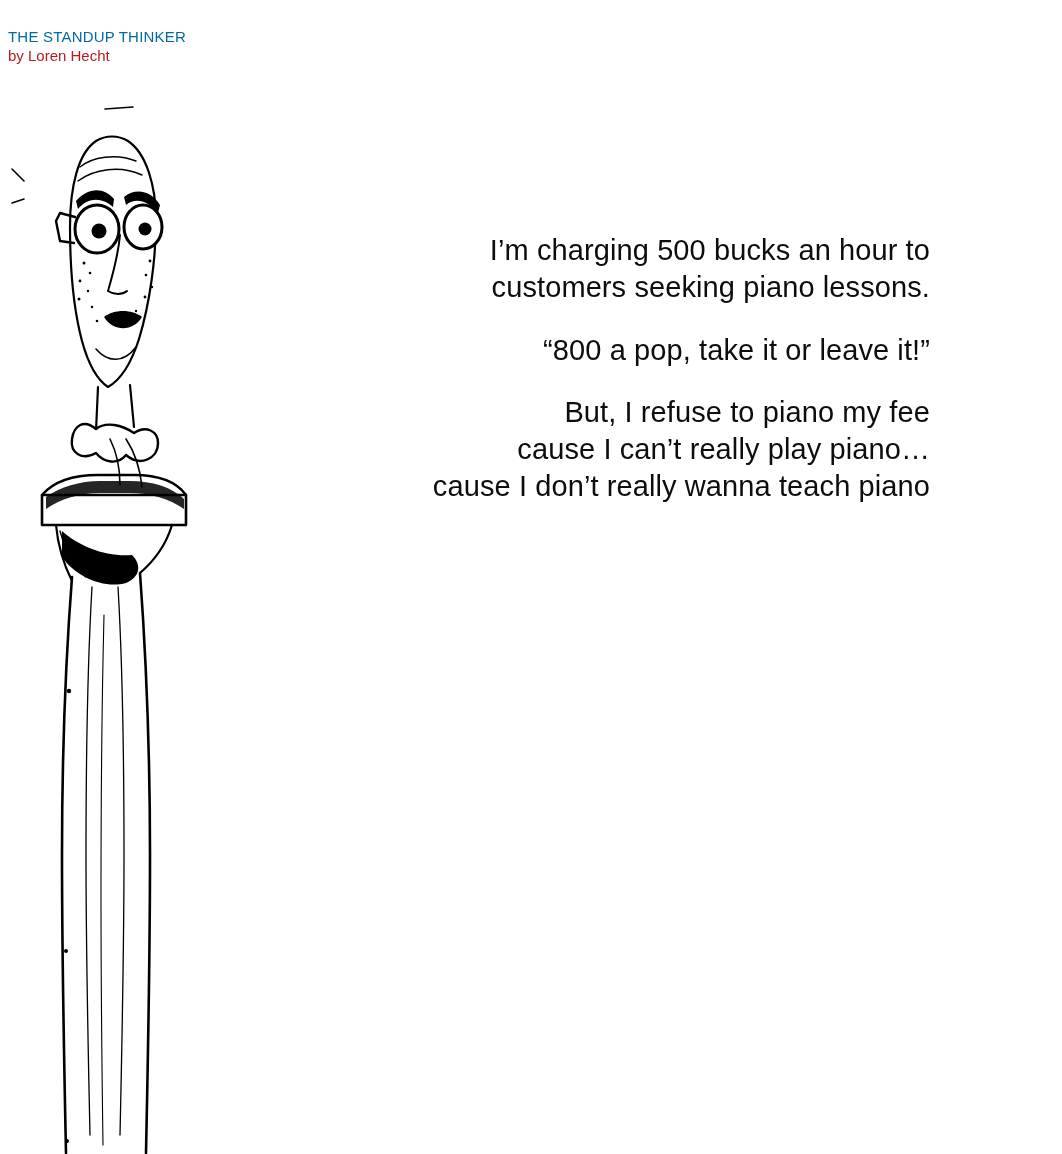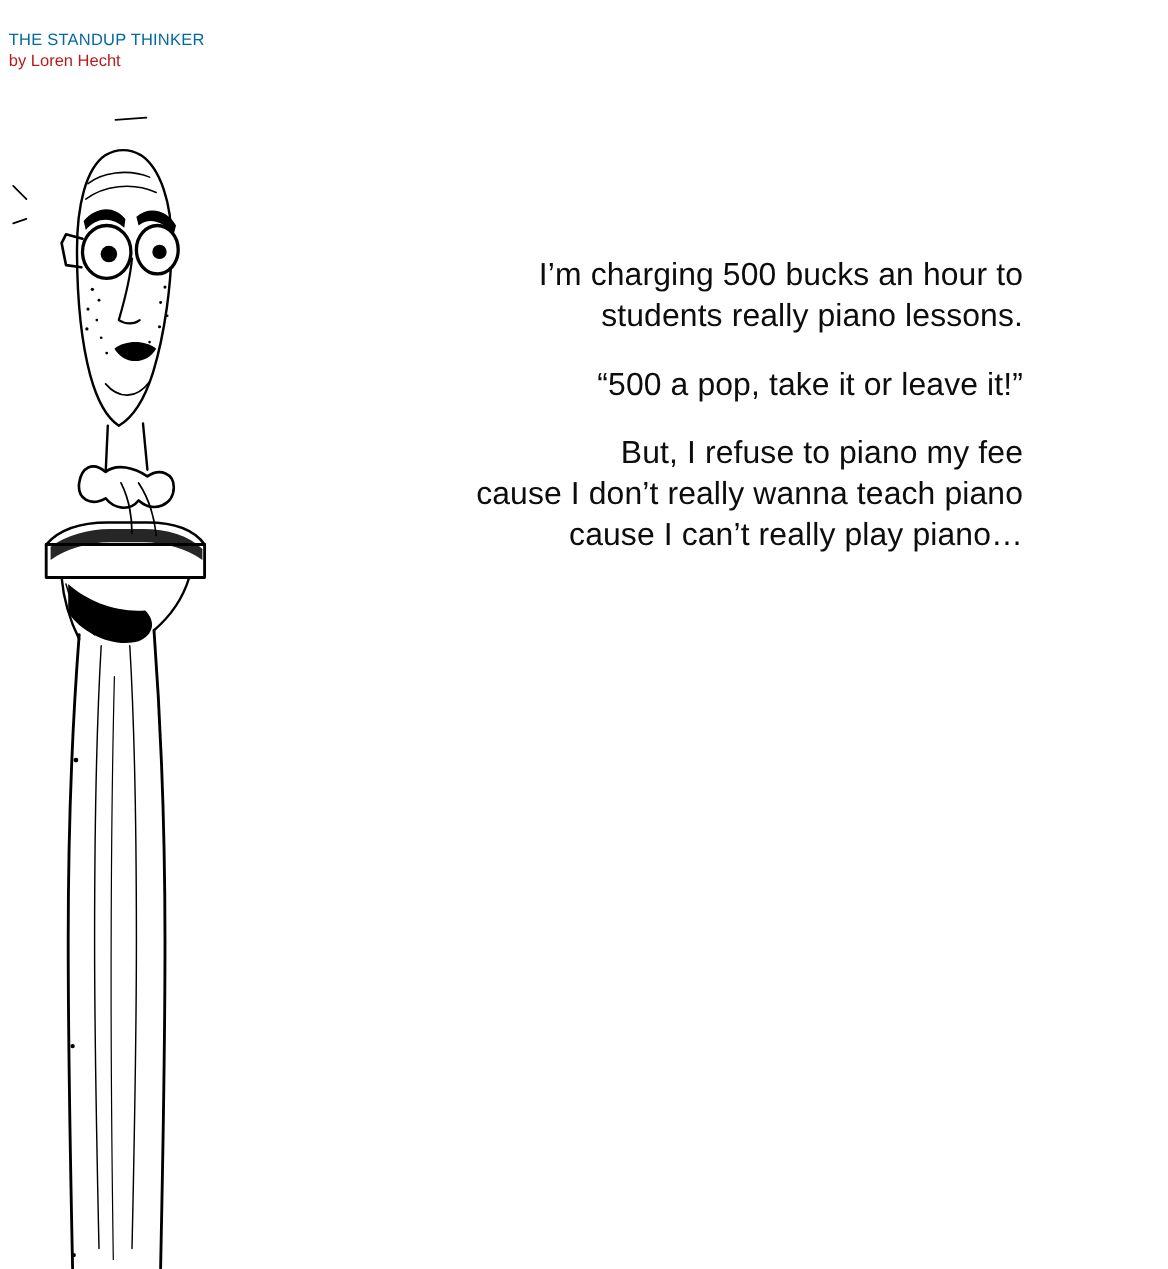--- a/index.html
+++ b/index.html
@@ -176,29 +176,29 @@
           <circle cx="67" cy="1046" r="2"></circle>
         </g>
       </g>
     </svg>
   </div>
 
   <div class="monologue">
 
     <p class="stanza">
       <span class="line">I’m charging 500 bucks an hour to</span>
-      <span class="line">students really piano lessons.</span>
+      <span class="line">customers seeking piano lessons.</span>
     </p>
 
     <p class="stanza">
-      <span class="line">“500 a pop, take it or leave it!”</span>
+      <span class="line">“800 a pop, take it or leave it!”</span>
     </p>
 
 
     <p class="stanza">
       <span class="line">But, I refuse to piano my fee</span>
+      <span class="line">cause I can’t really play piano…</span>
       <span class="line">cause I don’t really wanna teach piano</span>
-      <span class="line">cause I can’t really play piano…</span>
     </p>
 
   </div>
 
 </div>
 
 </body></html>

